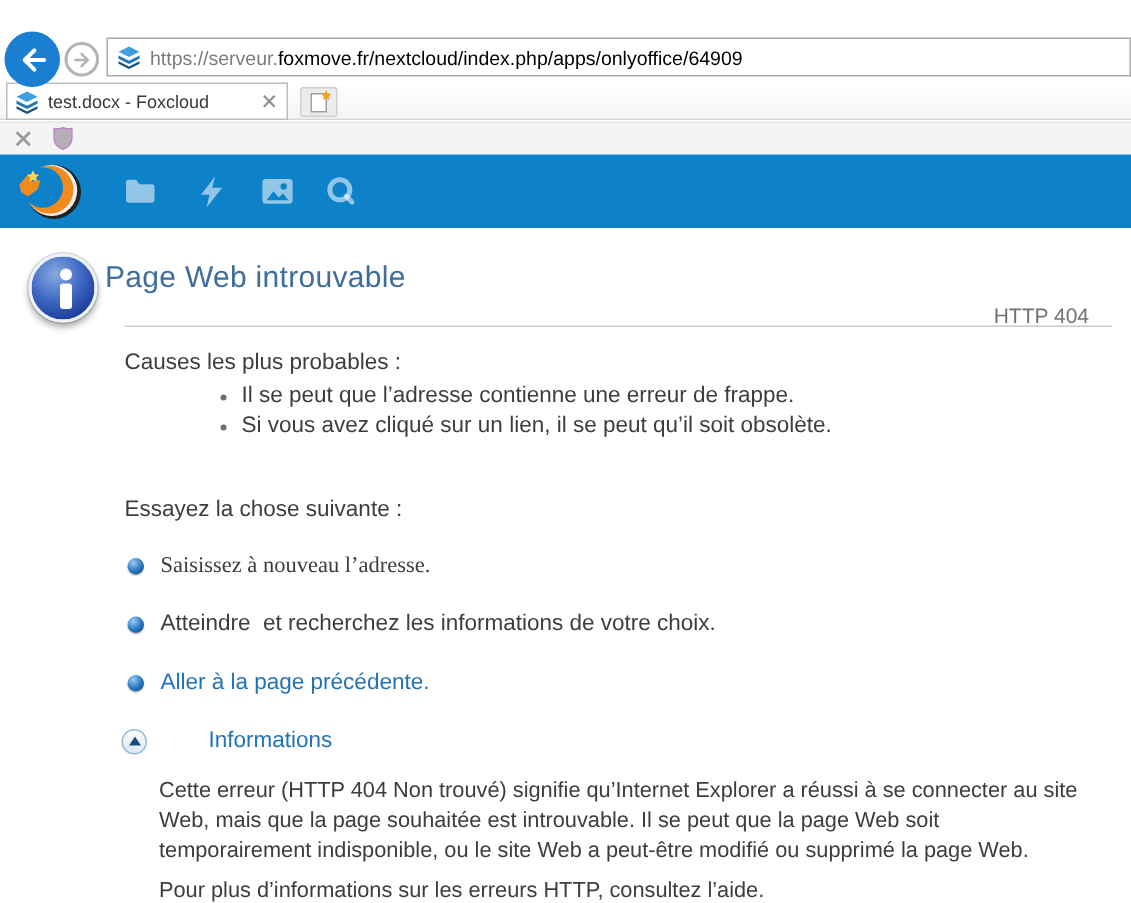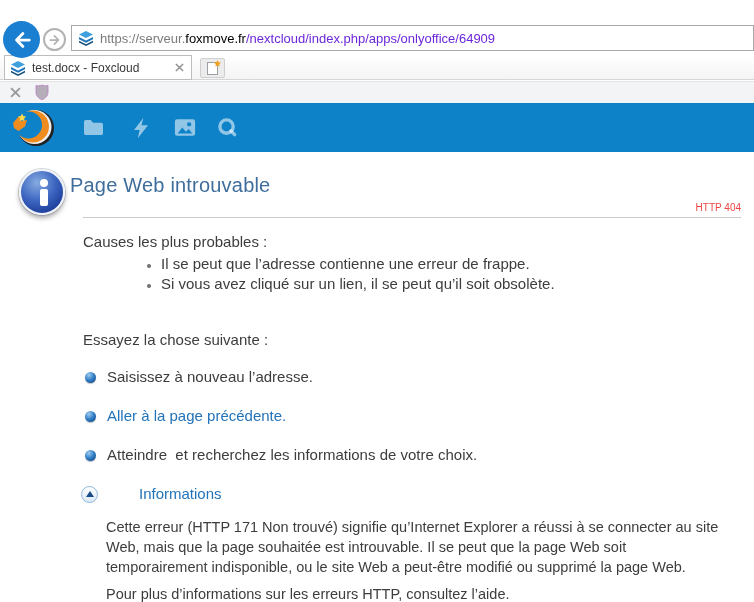--- a/index.html
+++ b/index.html
@@ -14,21 +14,21 @@
               display:flex; align-items:center; justify-content:center; z-index:6; }
   .fwd-btn  { position:absolute; left:43px; top:28px; width:23px; height:23px;
               border:2px solid #b3b3b3; border-radius:50%; background:#fff; cursor:pointer;
               display:flex; align-items:center; justify-content:center; z-index:5; }
   .urlbar { position:absolute; left:71px; top:25px; right:0; height:26px;
             border:1px solid #a9a9a9; background:#fff; display:flex; align-items:center;
             padding:0 6px; font-size:13px; white-space:nowrap; overflow:hidden; }
   .urlbar .fav { display:inline-flex; margin-right:6px; flex:0 0 auto; }
   .u-pre  { color:#7b7b7b; }
   .u-dom  { color:#000; }
-  .u-path { color:#6d28d9; }
+  .u-path { color:#000000; }
 
   
   .tabstrip { position:absolute; top:55px; left:0; right:0; height:25px;
               background:linear-gradient(#ffffff, #f4f4f4); border-bottom:1px solid #d6d6d6; }
   .tab { position:absolute; left:4px; top:0; width:188px; height:25px; background:#fff;
          border:1px solid #bdbdbd; display:flex; align-items:center; padding:0 5px;
          font-size:12px; color:#383838; cursor:pointer; }
   .tab .title { flex:1 1 auto; overflow:hidden; white-space:nowrap; margin-left:6px; }
   .tab-close { display:inline-flex; padding:2px; cursor:pointer; }
   .newtab { position:absolute; left:200px; top:3px; width:25px; height:20px;
@@ -60,30 +60,30 @@
   .info-badge { position:absolute; left:19px; top:17px; width:46px; height:46px; border-radius:50%;
                 background:radial-gradient(circle at 38% 28%, #86abe0 0%, #3e67c2 45%, #1d3f9b 78%, #142e70 100%);
                 border:2px solid #eef2f8;
                 box-shadow:0 3px 5px rgba(0,0,0,.35), 0 0 0 1px #d8dde4; }
   .info-badge::before { content:""; position:absolute; left:19px; top:8px; width:8px; height:8px;
                         border-radius:50%; background:#fff; }
   .info-badge::after  { content:""; position:absolute; left:19px; top:18px; width:8px; height:17px;
                         border-radius:2px; background:#fff; }
   .page-title { position:absolute; left:70px; top:22px; font-size:20px; font-weight:400;
                 color:#3f6e9c; letter-spacing:.2px; }
-  .http-code { position:absolute; right:13px; top:50px; font-size:10px; color:#ef4444; }
+  .http-code { position:absolute; right:28px; top:50px; font-size:14px; color:#737373; }
   .rule { position:absolute; left:83px; right:13px; top:65px; border-top:1px solid #cbcbcb; }
 
   .error-body { position:absolute; left:83px; right:31px; top:80px; line-height:20px; }
   .sec-label { margin:0; }
   ul.causes { list-style:disc; padding-left:78px; margin-top:2px; color:#3d3d3d; }
   ul.causes li::marker { color:#6e6e6e; font-size:12px; }
   .try-label { margin-top:36px; }
   .suggestion { display:flex; align-items:center; margin-top:19px; margin-left:2px; }
-  .suggestion:first-of-type { margin-top:17px; }
+  .suggestion:first-of-type { margin-top:17px;font-family:Liberation Serif, serif; }
   .sphere { flex:0 0 auto; width:11px; height:11px; border-radius:50%; margin-right:11px;
             background:radial-gradient(circle at 35% 28%, #9ccaf0 0%, #2f7cc4 50%, #0b3f7e 95%);
             box-shadow:0 1px 1px rgba(0,0,0,.25); }
   .sug-text { color:#3d3d3d; }
   a.sug-link, a.info-link { color:#2373b9; text-decoration:none; cursor:pointer; }
   .info-row { display:flex; align-items:center; margin-top:19px; margin-left:-2px;gap:32px; }
   .expander { flex:0 0 auto; width:17px; height:17px; border-radius:50%; margin-right:9px;
               border:1px solid #8fb8dc; background:linear-gradient(#fdfeff,#dce9f5);
               display:flex; align-items:center; justify-content:center; cursor:pointer; }
   .expander::after { content:""; width:0; height:0; border-left:4px solid transparent;
@@ -204,30 +204,30 @@
       </ul>
 
       <p class="sec-label try-label">Essayez la chose suivante :</p>
 
       <div class="suggestion">
         <span class="sphere"></span>
         <span class="sug-text">Saisissez à nouveau l’adresse.</span>
       </div>
       <div class="suggestion">
         <span class="sphere"></span>
-        <a class="sug-link">Aller à la page précédente.</a>
+        <span class="sug-text">Atteindre&nbsp; et recherchez les informations de votre choix.</span>
       </div>
       <div class="suggestion">
         <span class="sphere"></span>
-        <span class="sug-text">Atteindre&nbsp; et recherchez les informations de votre choix.</span>
+        <a class="sug-link">Aller à la page précédente.</a>
       </div>
 
       <div class="info-row">
         <span class="expander"></span>
         <a class="info-link">Informations</a>
       </div>
 
-      <p class="detail">Cette erreur (HTTP 171 Non trouvé) signifie qu’Internet Explorer a réussi à se connecter au site Web, mais que la page souhaitée est introuvable. Il se peut que la page Web soit temporairement indisponible, ou le site Web a peut-être modifié ou supprimé la page Web.</p>
+      <p class="detail">Cette erreur (HTTP 404 Non trouvé) signifie qu’Internet Explorer a réussi à se connecter au site Web, mais que la page souhaitée est introuvable. Il se peut que la page Web soit temporairement indisponible, ou le site Web a peut-être modifié ou supprimé la page Web.</p>
       <p class="help">Pour plus d’informations sur les erreurs HTTP, consultez l’aide.</p>
     </div>
   </main>
 
 </div>
 
 </body></html>

